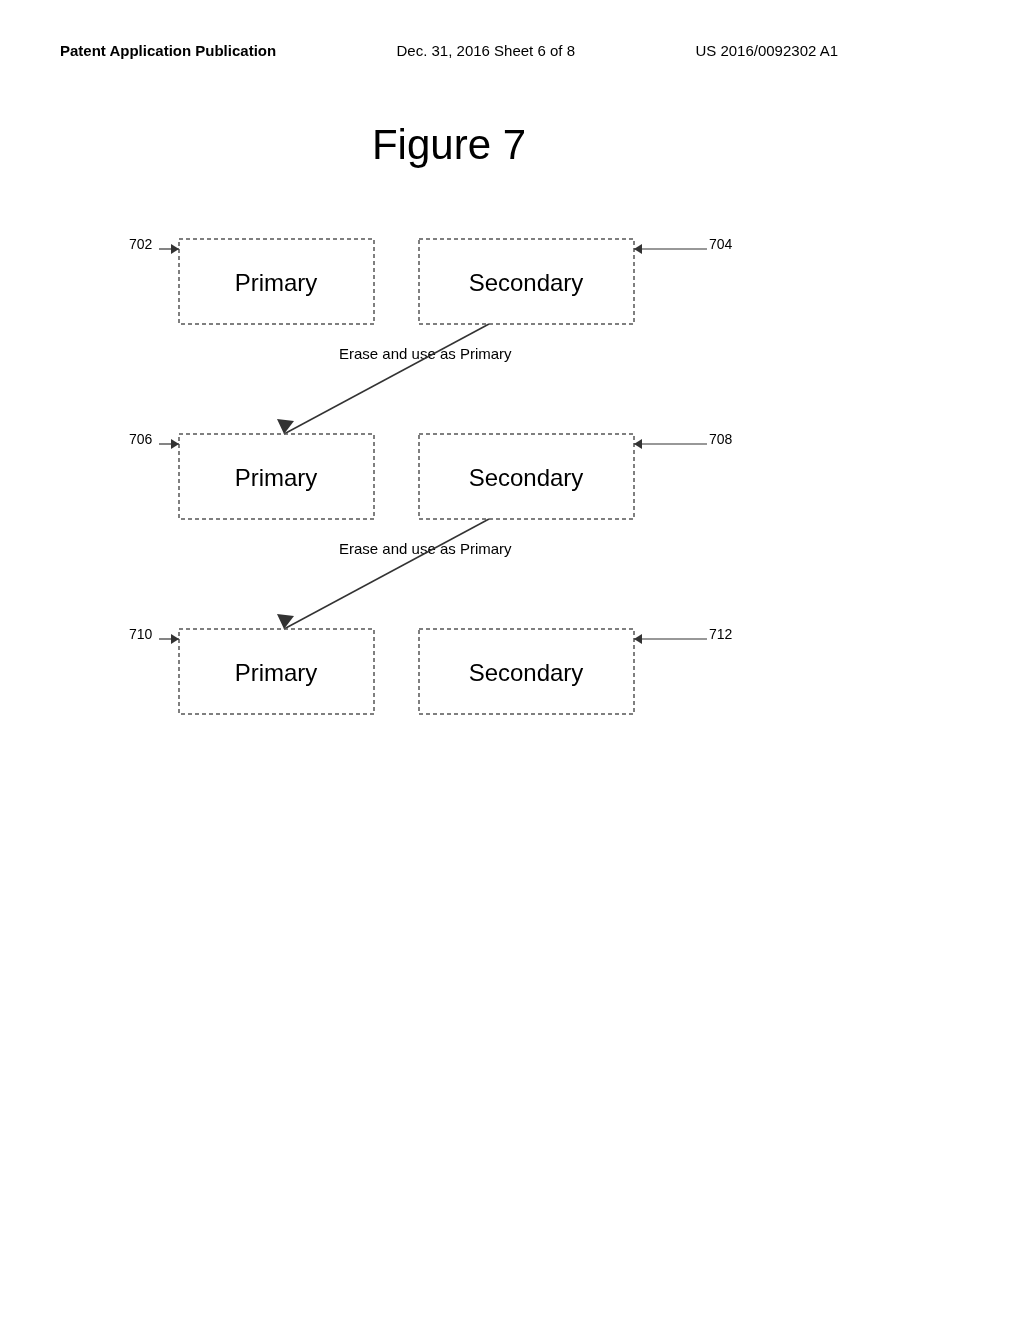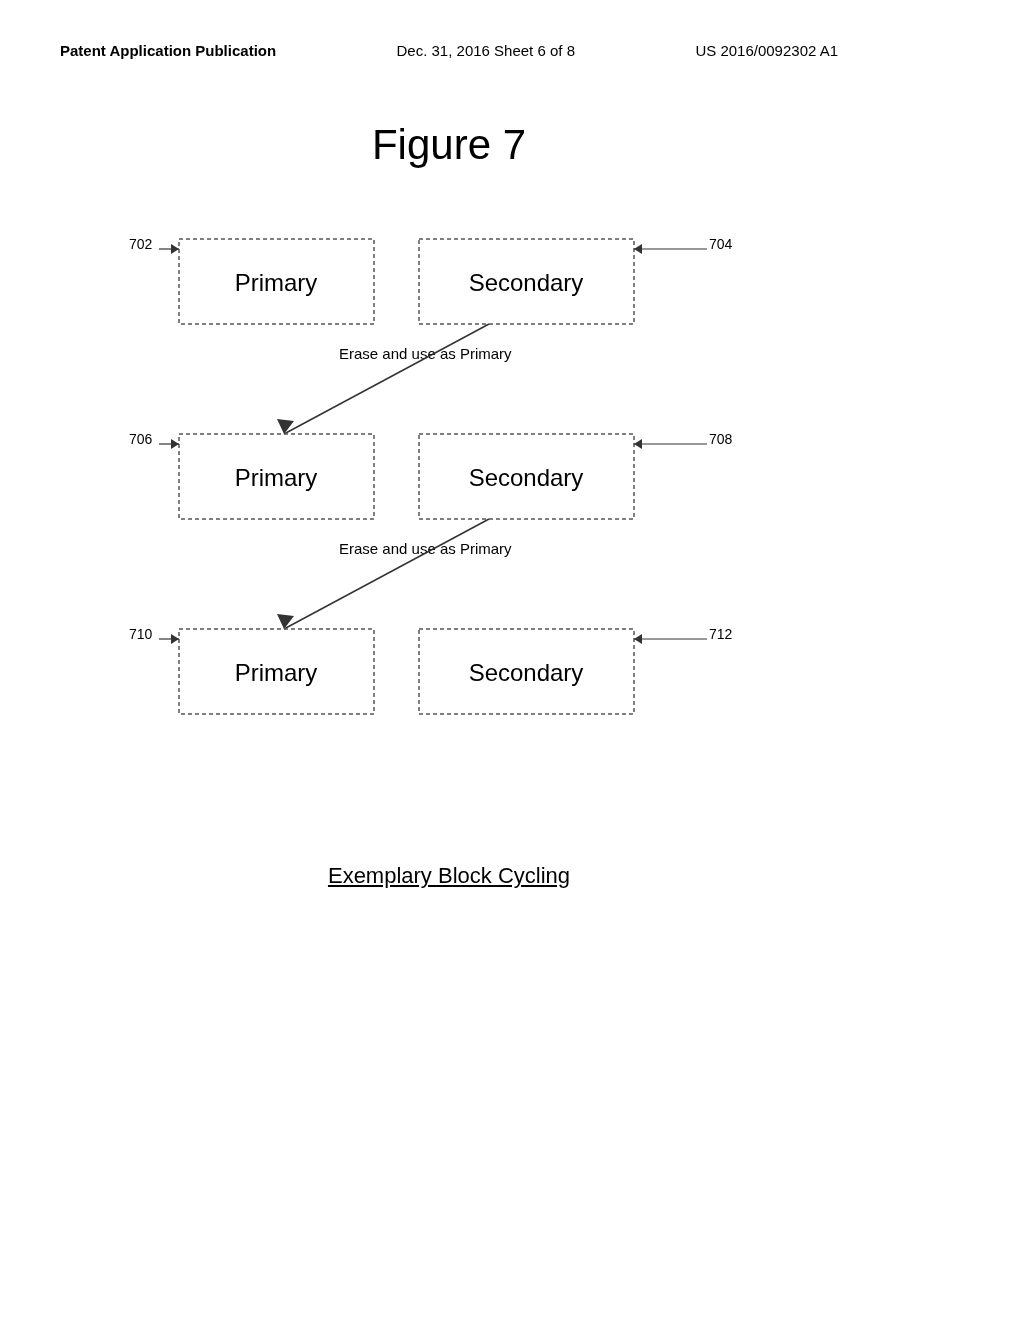--- a/index.html
+++ b/index.html
@@ -134,15 +134,14 @@
       <line x1="60" y1="420" x2="80" y2="420" stroke="#333" stroke-width="1.2"></line>
       <polygon points="80,420 72,415 72,425" fill="#333"></polygon>
 
       <text x="610" y="420" font-size="14" font-family="Arial, sans-serif">712</text>
       <line x1="535" y1="420" x2="608" y2="420" stroke="#333" stroke-width="1.2"></line>
       <polygon points="535,420 543,415 543,425" fill="#333"></polygon>
 
     </svg>
   </div>
 
-  <div class="caption">Exemplary Block Cycling</div>
 
 </div>
 
 </body></html>

